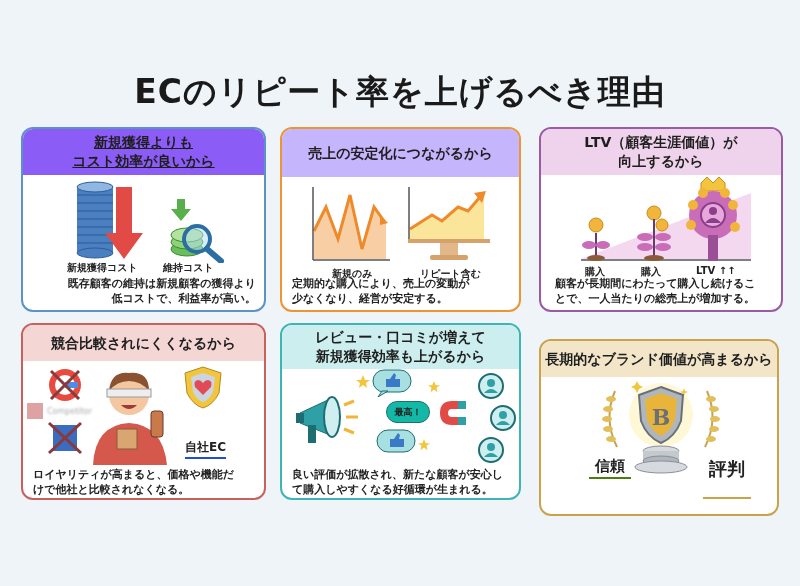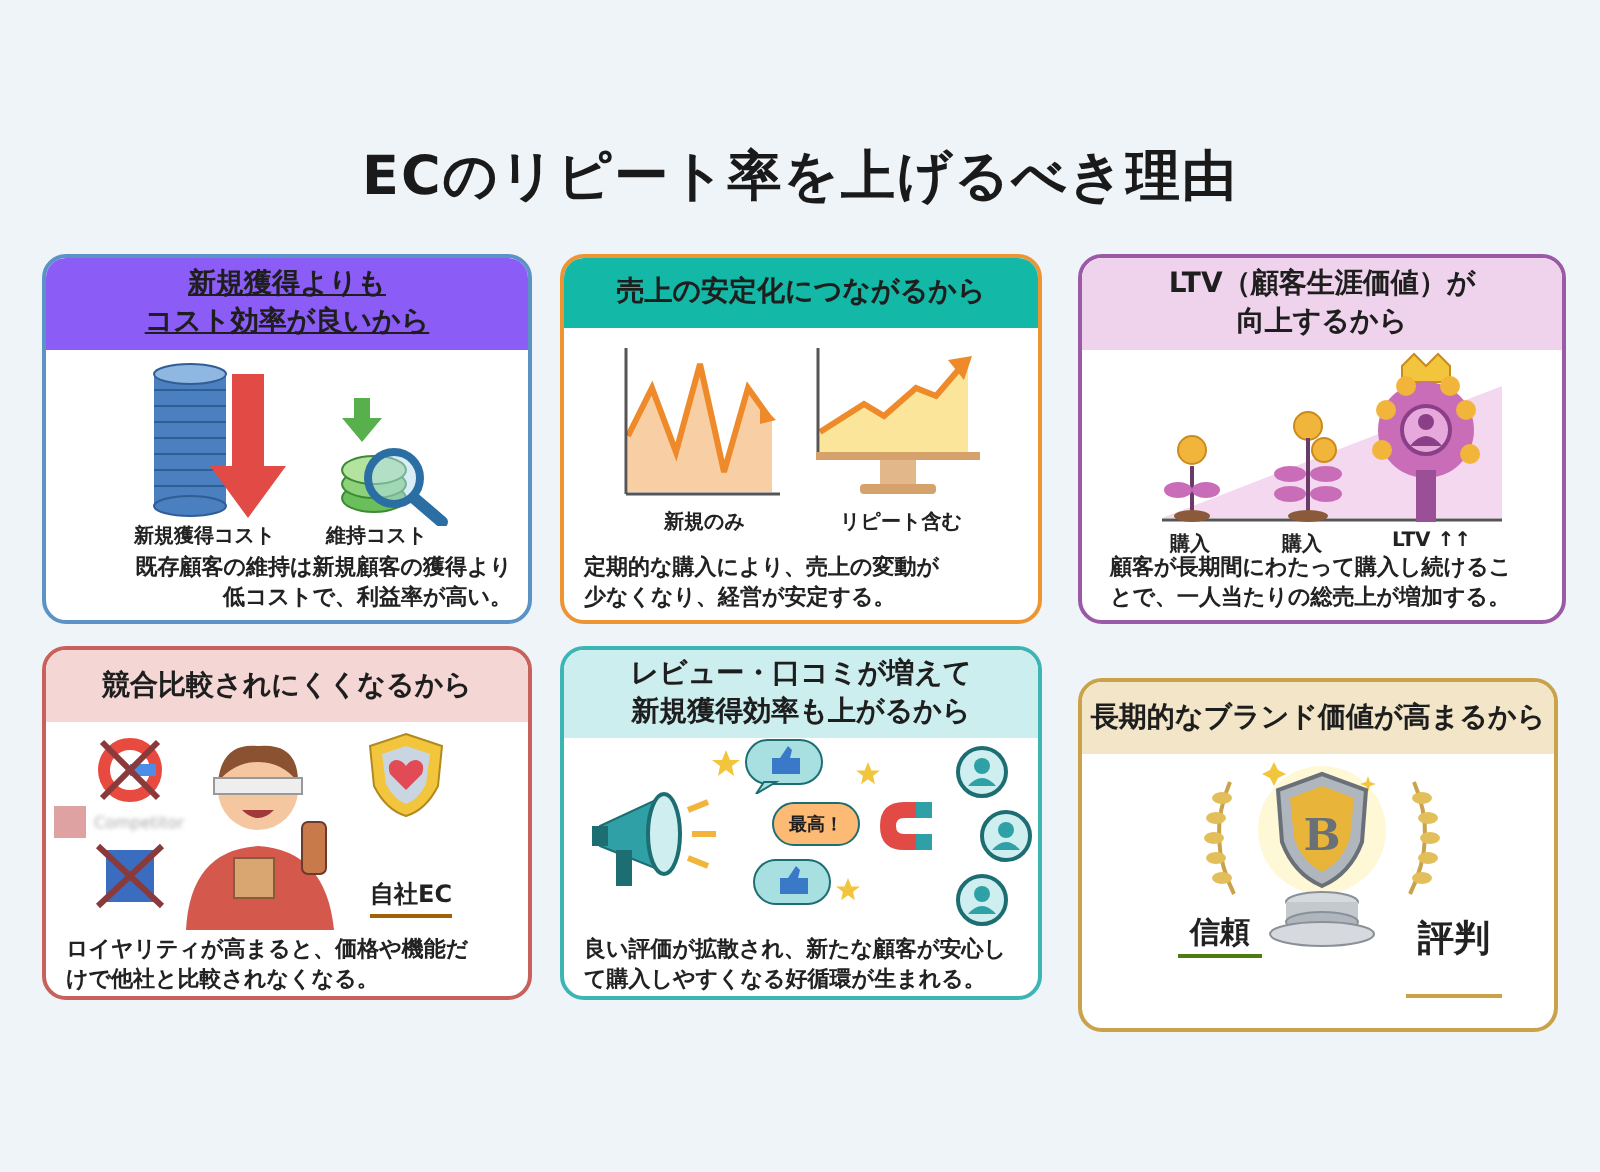--- a/index.html
+++ b/index.html
@@ -5,21 +5,21 @@
   * { box-sizing: border-box; margin: 0; padding: 0; }
   html, body { width: 800px; height: 586px; overflow: hidden; }
   body {
     background: #eef4f8;
     font-family: "DejaVu Sans", "Liberation Sans", sans-serif;
     color: #1e1e1e;
     position: relative;
   }
   .title {
     position: absolute; left: 0; top: 70px; width: 800px;
-    text-align: center; font-size: 27px; font-weight: bold; letter-spacing: 1px;
+    text-align: center; font-size: 33px; font-weight: bold; letter-spacing: 1px;
     color: #1a1a1a;
   }
   .card {
     position: absolute; background: #ffffff; border: 2px solid #5b93c7;
     border-radius: 12px; overflow: hidden;
   }
   .card .head {
     display: flex; align-items: center; justify-content: center; text-align: center;
     font-weight: bold; font-size: 14px; line-height: 19px; color: #1e1e1e;
   }
@@ -72,21 +72,21 @@
     <div class="lbl" style="left:44px; top:86px;">新規獲得コスト</div>
     <div class="lbl" style="left:140px; top:86px;">維持コスト</div>
   </div>
   <div class="desc" style="top:147px;text-align:right;">
     <div>既存顧客の維持は新規顧客の獲得より</div>
     <div>低コストで、利益率が高い。</div>
   </div>
 </div>
 
 <div class="card" style="left:280px; top:127px; width:241px; height:185px; border-color:#ee9533;">
-  <div class="head" style="height:35px; background:#14b8a6;">売上の安定化につながるから</div>
+  <div class="head" style="height:48px; background:#c4b5fd;">売上の安定化につながるから</div>
   <div class="illus" style="height:137px;">
     <svg style="left:30px; top:10px;" width="78" height="74" viewBox="0 0 78 74">
       <polygon points="2,44 14,20 26,52 38,8 50,62 62,20 74,34 74,72 2,72" fill="#f8cfa5"></polygon>
       <polyline points="2,44 14,20 26,52 38,8 50,62 62,20 72,34" fill="none" stroke="#ee8a2a" stroke-width="3"></polyline>
       <polygon points="68,28 76,36 68,38" fill="#ee8a2a"></polygon>
       <line x1="1" y1="0" x2="1" y2="73" stroke="#555" stroke-width="1.5"></line>
       <line x1="1" y1="73" x2="78" y2="73" stroke="#555" stroke-width="1.5"></line>
     </svg>
     <svg style="left:126px; top:10px;" width="82" height="82" viewBox="0 0 82 82">
       <polygon points="2,42 24,28 34,34 50,20 60,24 76,6 76,52 2,52" fill="#fbe59a"></polygon>
@@ -178,21 +178,21 @@
       <rect x="18" y="24" width="44" height="8" fill="#eeeeee" stroke="#999"></rect>
       <path d="M32,40 Q40,48 48,40" fill="#a03a3a"></path>
       <rect x="28" y="64" width="20" height="20" fill="#d9a570" stroke="#8a5a3a"></rect>
       <rect x="62" y="46" width="12" height="26" rx="3" fill="#c87a4a" stroke="#6a3a2a"></rect>
     </svg>
     <svg style="left:160px; top:4px;" width="40" height="44" viewBox="0 0 40 44">
       <path d="M20,2 L38,8 L36,28 Q30,40 20,43 Q10,40 4,28 L2,8 Z" fill="#f2c53c" stroke="#b08a1e"></path>
       <path d="M20,8 L32,12 L30,27 Q26,35 20,37 Q14,35 10,27 L8,12 Z" fill="#c9d6e2"></path>
       <path d="M20,30 L12,22 Q10,16 15,15 Q18,15 20,18 Q22,15 25,15 Q30,16 28,22 Z" fill="#e24a55"></path>
     </svg>
-    <div class="lbl" style="left:162px; top:78px; font-size:12px; border-bottom:2px solid #a16207; padding-bottom:1px;">自社EC</div>
+    <div class="lbl" style="left:162px; top:78px; font-size:12px; border-bottom:2px solid #1d4ed8; padding-bottom:1px;">自社EC</div>
   </div>
   <div class="desc" style="top:142px;">
     <div>ロイヤリティが高まると、価格や機能だ</div>
     <div>けで他社と比較されなくなる。</div>
   </div>
 </div>
 
 <div class="card" style="left:280px; top:323px; width:241px; height:177px; border-color:#3eb5b5;">
   <div class="head" style="height:44px; background:#cdeeee; flex-direction:column;">
     <div>レビュー・口コミが増えて</div>
@@ -209,21 +209,21 @@
       <line x1="48" y1="40" x2="58" y2="44" stroke="#f2b53c" stroke-width="3"></line>
     </svg>
     <svg style="left:90px; top:0px;" width="40" height="28" viewBox="0 0 40 28">
       <rect x="1" y="1" width="38" height="22" rx="11" fill="#a8dfe0" stroke="#1d6e72"></rect>
       <path d="M14,18 L14,10 L18,10 L22,4 L24,6 L23,10 L28,10 L28,18 Z" fill="#3a78c8"></path>
       <polygon points="10,22 6,28 16,22" fill="#a8dfe0" stroke="#1d6e72"></polygon>
     </svg>
     <svg style="left:74px; top:6px;" width="14" height="14" viewBox="0 0 14 14">
       <polygon points="7,0 9,5 14,5 10,8 11,13 7,10 3,13 4,8 0,5 5,5" fill="#f2c53c"></polygon>
     </svg>
-    <div style="position:absolute; left:104px; top:32px; width:44px; height:22px; background:#fdba74; border:1px solid #1d6e72; border-radius:11px; font-size:9px; font-weight:bold; display:flex; align-items:center; justify-content:center;">
+    <div style="position:absolute; left:104px; top:32px; width:44px; height:22px; background:#14b8a6; border:1px solid #1d6e72; border-radius:11px; font-size:9px; font-weight:bold; display:flex; align-items:center; justify-content:center;">
       <span>最高！</span>
     </div>
     <svg style="left:94px; top:60px;" width="40" height="28" viewBox="0 0 40 28">
       <rect x="1" y="1" width="38" height="22" rx="11" fill="#a8dfe0" stroke="#1d6e72"></rect>
       <path d="M14,18 L14,10 L18,10 L22,4 L24,6 L23,10 L28,10 L28,18 Z" fill="#3a78c8"></path>
     </svg>
     <svg style="left:146px; top:12px;" width="12" height="12" viewBox="0 0 14 14">
       <polygon points="7,0 9,5 14,5 10,8 11,13 7,10 3,13 4,8 0,5 5,5" fill="#f2c53c"></polygon>
     </svg>
     <svg style="left:136px; top:70px;" width="12" height="12" viewBox="0 0 14 14">

